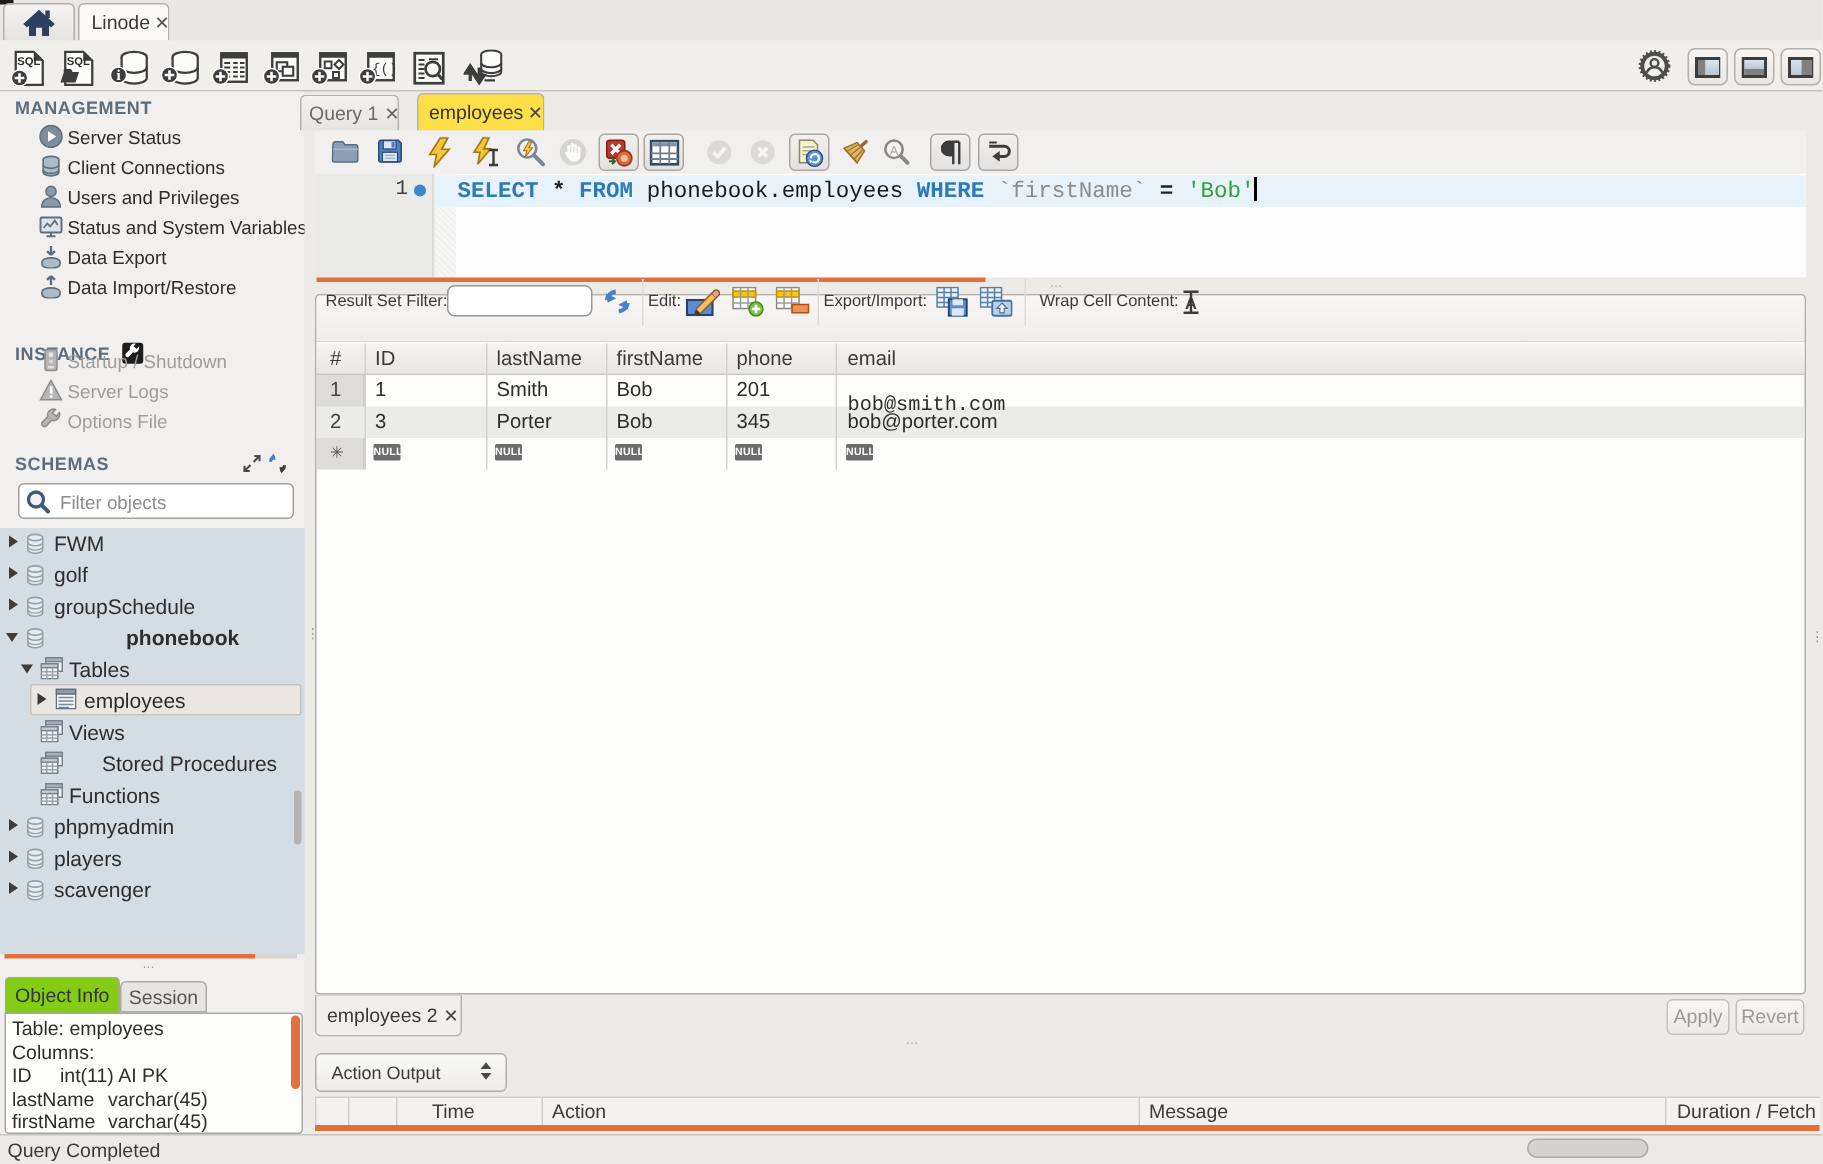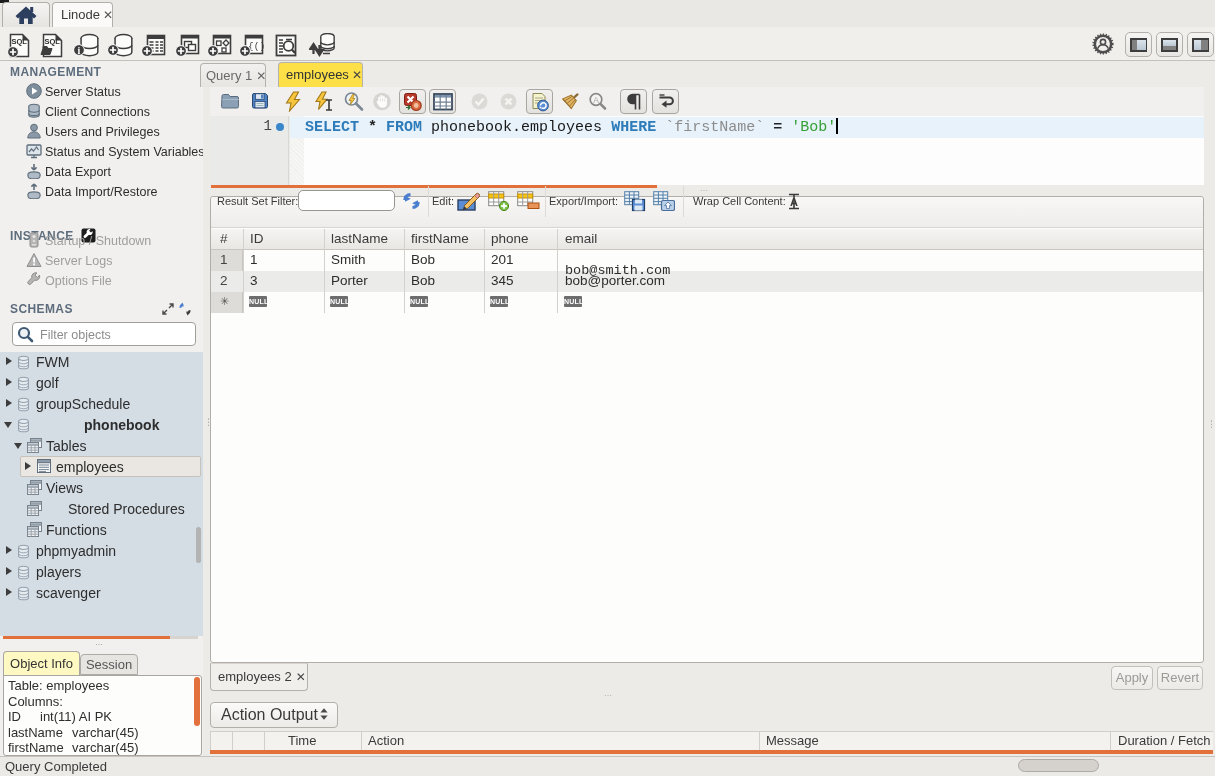--- a/index.html
+++ b/index.html
@@ -272,21 +272,21 @@
 <div class="trow" style="top:231px;"><i class="tarrow ar-r" style="left:6px;"></i><svg class="tico" style="left:17px;top:3px;" width="13" height="15" viewBox="0 0 15 16">
         <use href="#db"></use>
       </svg><span style="margin-left:36px;">scavenger</span></div>
 </div>
 <div class="abs" style="left:196px;top:527px;width:5px;height:36px;background:#b3b3b3;border-radius:3px;"></div>
 <div class="abs" style="left:3px;top:636px;width:167px;height:3px;background:#e2703a;"></div>
 <div class="abs" style="left:170px;top:636px;width:28px;height:3px;background:#d7d4d0;"></div>
 <div class="abs" style="left:95px;top:643px;width:14px;height:3px;color:#999;font-size:8px;line-height:3px;letter-spacing:1px;">⋯</div>
 
 <div class="abs" style="left:80px;top:654px;width:58px;height:21px;background:#e7e5e2;border:1px solid #aeaba6;border-radius:4px 4px 0 0;text-align:center;line-height:20px;color:#555;font-size:13px;">Session</div>
-<div class="abs" style="left:3px;top:651px;width:77px;height:38px;background:#fef9c3;border:1px solid #a9a6a1;border-bottom:none;border-radius:4px 4px 0 0;text-align:center;line-height:24px;color:#333;font-size:13px;">Object Info</div>
+<div class="abs" style="left:3px;top:651px;width:77px;height:38px;background:#84cc16;border:1px solid #a9a6a1;border-bottom:none;border-radius:4px 4px 0 0;text-align:center;line-height:24px;color:#333;font-size:13px;">Object Info</div>
 <div class="abs" style="left:3px;top:675px;width:199px;height:81px;background:#fdfdfc;border:1px solid #a9a6a1;border-radius:0 3px 3px 3px;overflow:hidden;">
 <div style="padding:2px 0 0 4px;font-size:13px;line-height:15.6px;color:#2e2e2e;white-space:pre;tab-size:32px;">Table: employees
 Columns:
 ID	int(11) AI PK
 lastName	varchar(45)
 firstName	varchar(45)</div>
 </div>
 <div class="abs" style="left:194px;top:677px;width:6px;height:49px;background:#e2713d;border-radius:3px;"></div>
 
 <div class="abs" style="left:204px;top:418px;width:4px;height:26px;color:#999;font-size:9px;line-height:8px;">⋮</div>
@@ -485,21 +485,21 @@
     <span class="nul" style="left:199px;"></span>
     <span class="nul" style="left:279px;"></span>
     <span class="nul" style="left:353px;"></span>
 </div>
 
 <div class="abs" style="left:210px;top:663px;width:98px;height:28px;background:#f1efec;border:1px solid #b5b2ad;border-top:1px solid #d8d5d1;border-radius:0 0 4px 4px;color:#3a3a3a;font-size:13px;line-height:26px;padding-left:7px;">employees 2<span style="color:#444;margin-left:4px;font-size:12px;">✕</span></div>
 <div class="abs" style="left:1111px;top:666px;width:42px;height:24px;background:linear-gradient(#f7f6f4,#eceae7);border:1px solid #c3c0bb;border-radius:4px;color:#9c9a97;font-size:13px;text-align:center;line-height:22px;">Apply</div>
 <div class="abs" style="left:1157px;top:666px;width:46px;height:24px;background:linear-gradient(#f7f6f4,#eceae7);border:1px solid #c3c0bb;border-radius:4px;color:#9c9a97;font-size:13px;text-align:center;line-height:22px;">Revert</div>
 <div class="abs" style="left:604px;top:694px;width:16px;height:4px;color:#aaa;font-size:8px;line-height:4px;letter-spacing:1px;">⋯</div>
 
-<div class="abs" style="left:210px;top:702px;width:128px;height:26px;background:linear-gradient(#fafaf8,#edebe8);border:1px solid #b2afaa;border-radius:4px;color:#3a3a3a;font-size:16px;line-height:24px;padding-left:10px;">Action Output</div>
+<div class="abs" style="left:210px;top:702px;width:128px;height:26px;background:linear-gradient(#fafaf8,#edebe8);border:1px solid #b2afaa;border-radius:4px;color:#3a3a3a;font-size:12px;line-height:24px;padding-left:10px;">Action Output</div>
 <div class="abs" style="left:319px;top:707px;"><svg width="10" height="14" viewBox="0 0 10 14">
       <path d="M5 1.2 L8.6 5.6 H1.4 Z" fill="#4a4a4a"></path>
       <path d="M5 12.8 L1.4 8.4 H8.6 Z" fill="#4a4a4a"></path>
     </svg></div>
 <div class="abs" id="aohdr" style="left:210px;top:731px;width:1003px;height:20px;background:#f4f2ef;border:1px solid #d2cfca;border-right:none;"></div>
 <div class="abs" style="left:288px;top:733px;font-size:13px;color:#3a3a3a;">Time</div>
 <div class="abs" style="left:368px;top:733px;font-size:13px;color:#3a3a3a;">Action</div>
 <div class="abs" style="left:766px;top:733px;font-size:13px;color:#3a3a3a;">Message</div>
 <div class="abs" style="left:1118px;top:733px;font-size:13px;color:#3a3a3a;white-space:nowrap;">Duration / Fetch</div>
 <div class="abs" style="left:232px;top:732px;width:1px;height:18px;background:#d2cfca;"></div>

